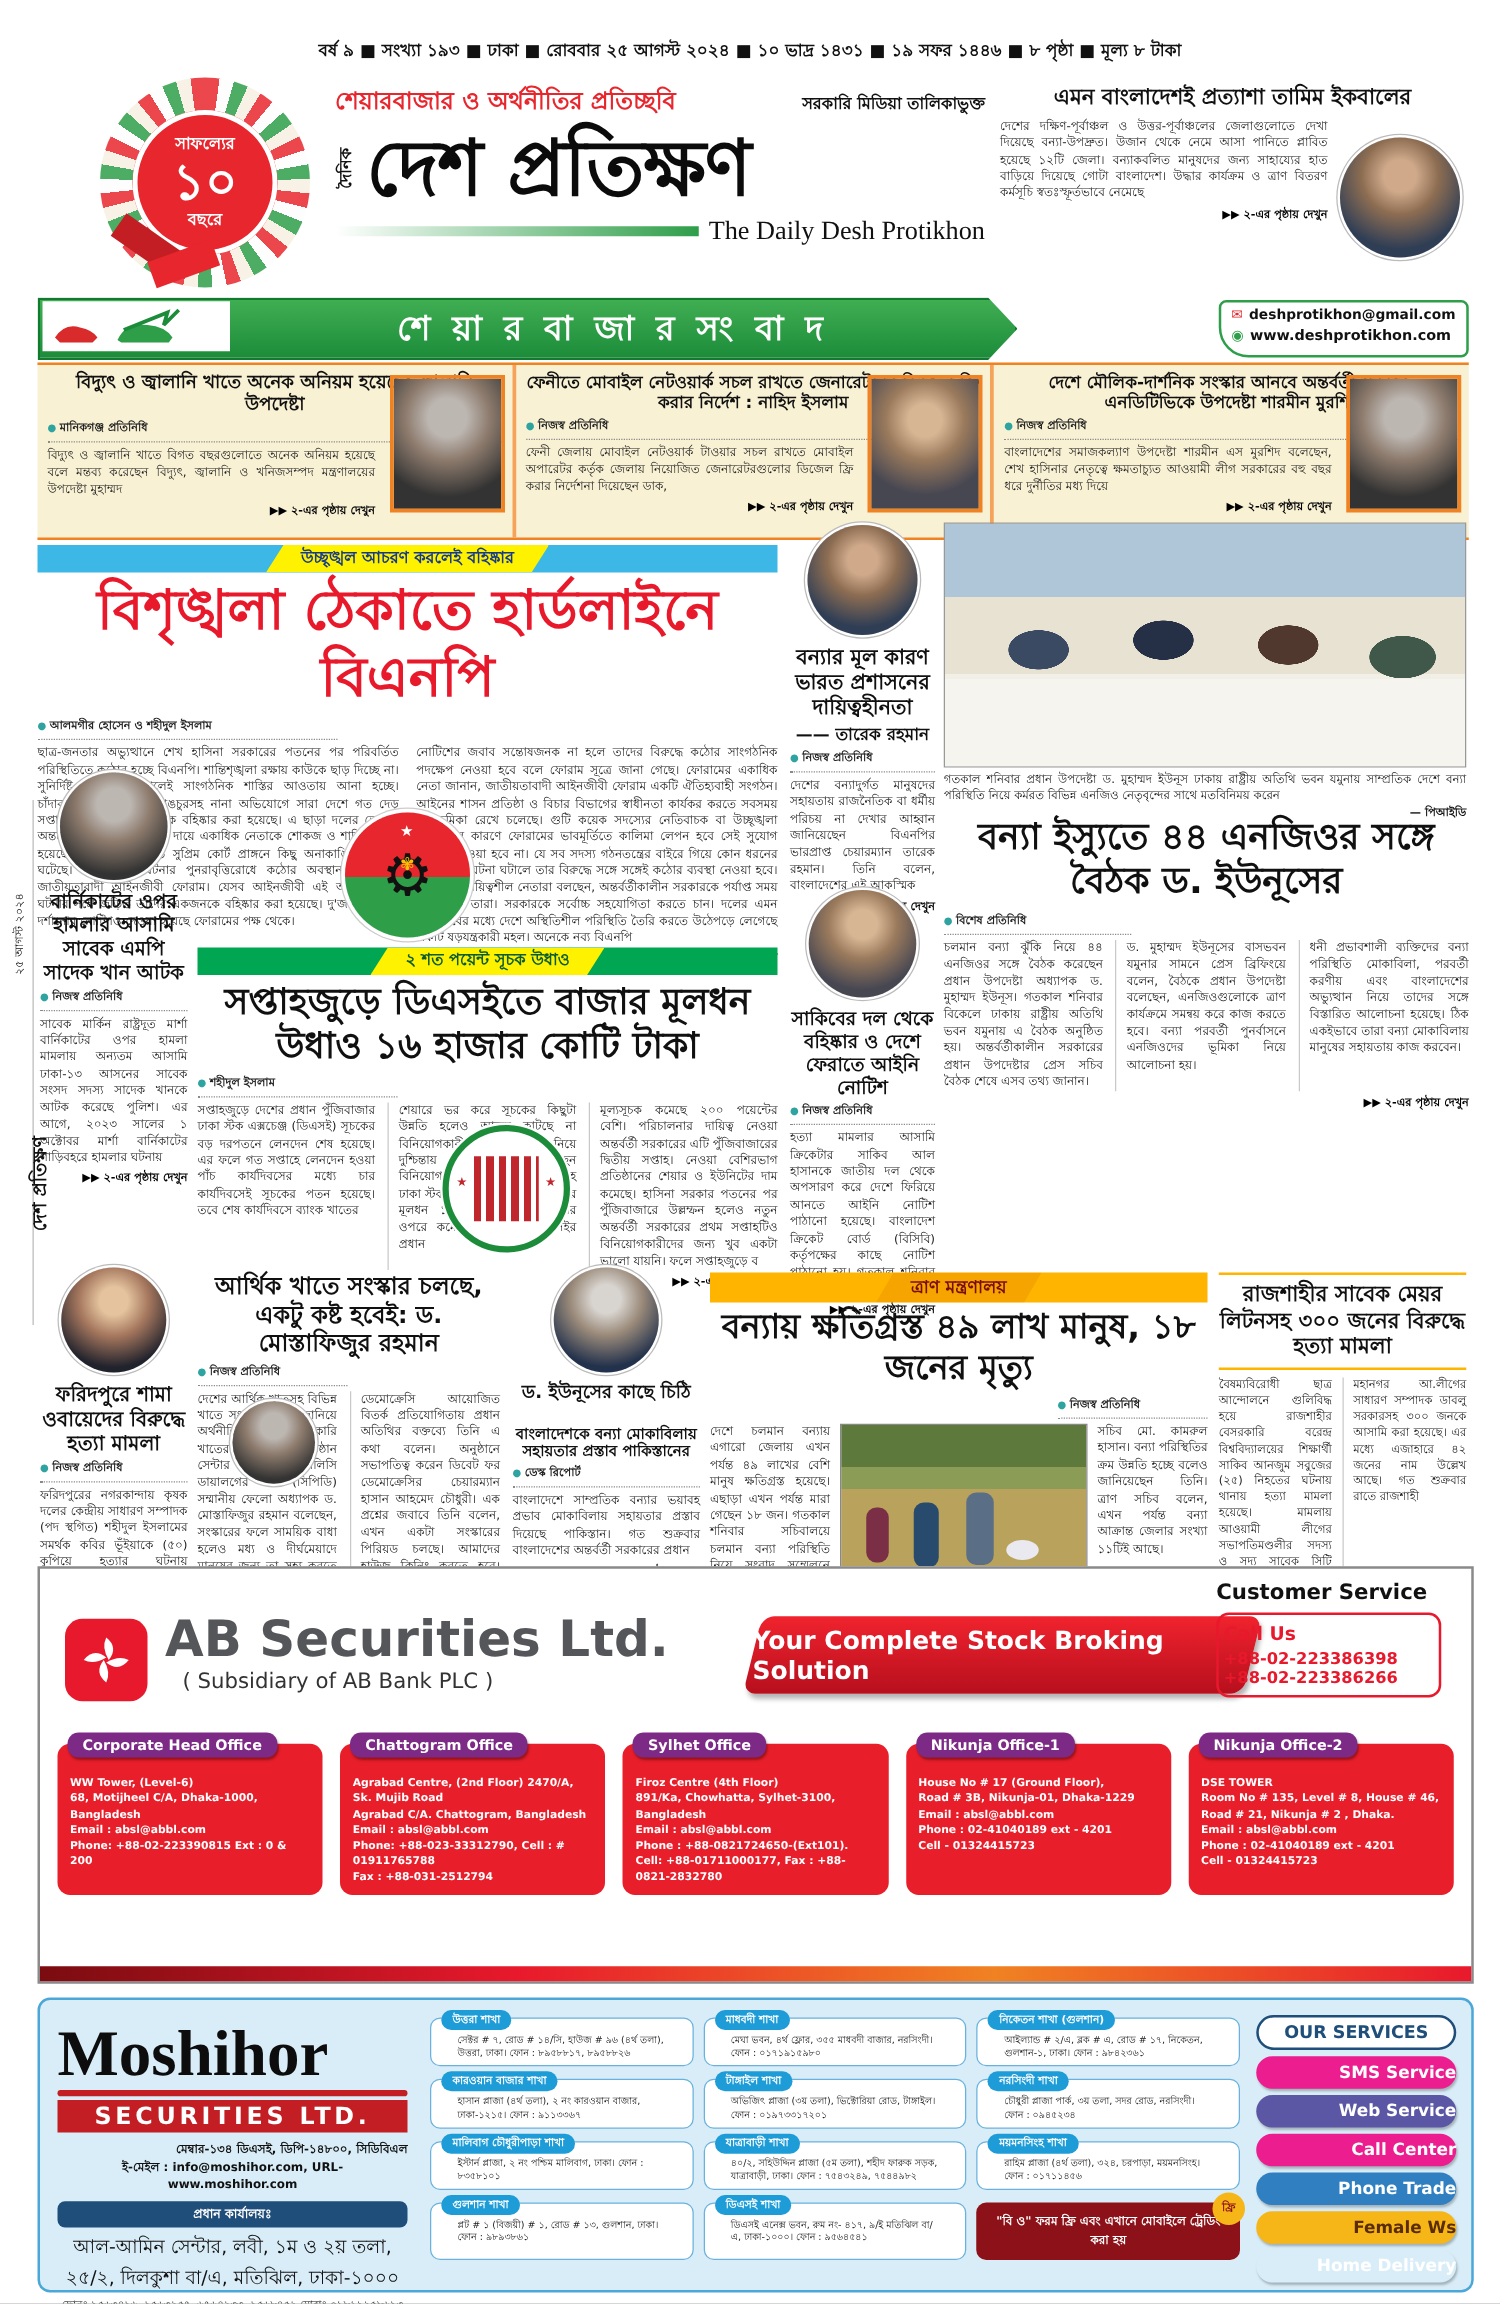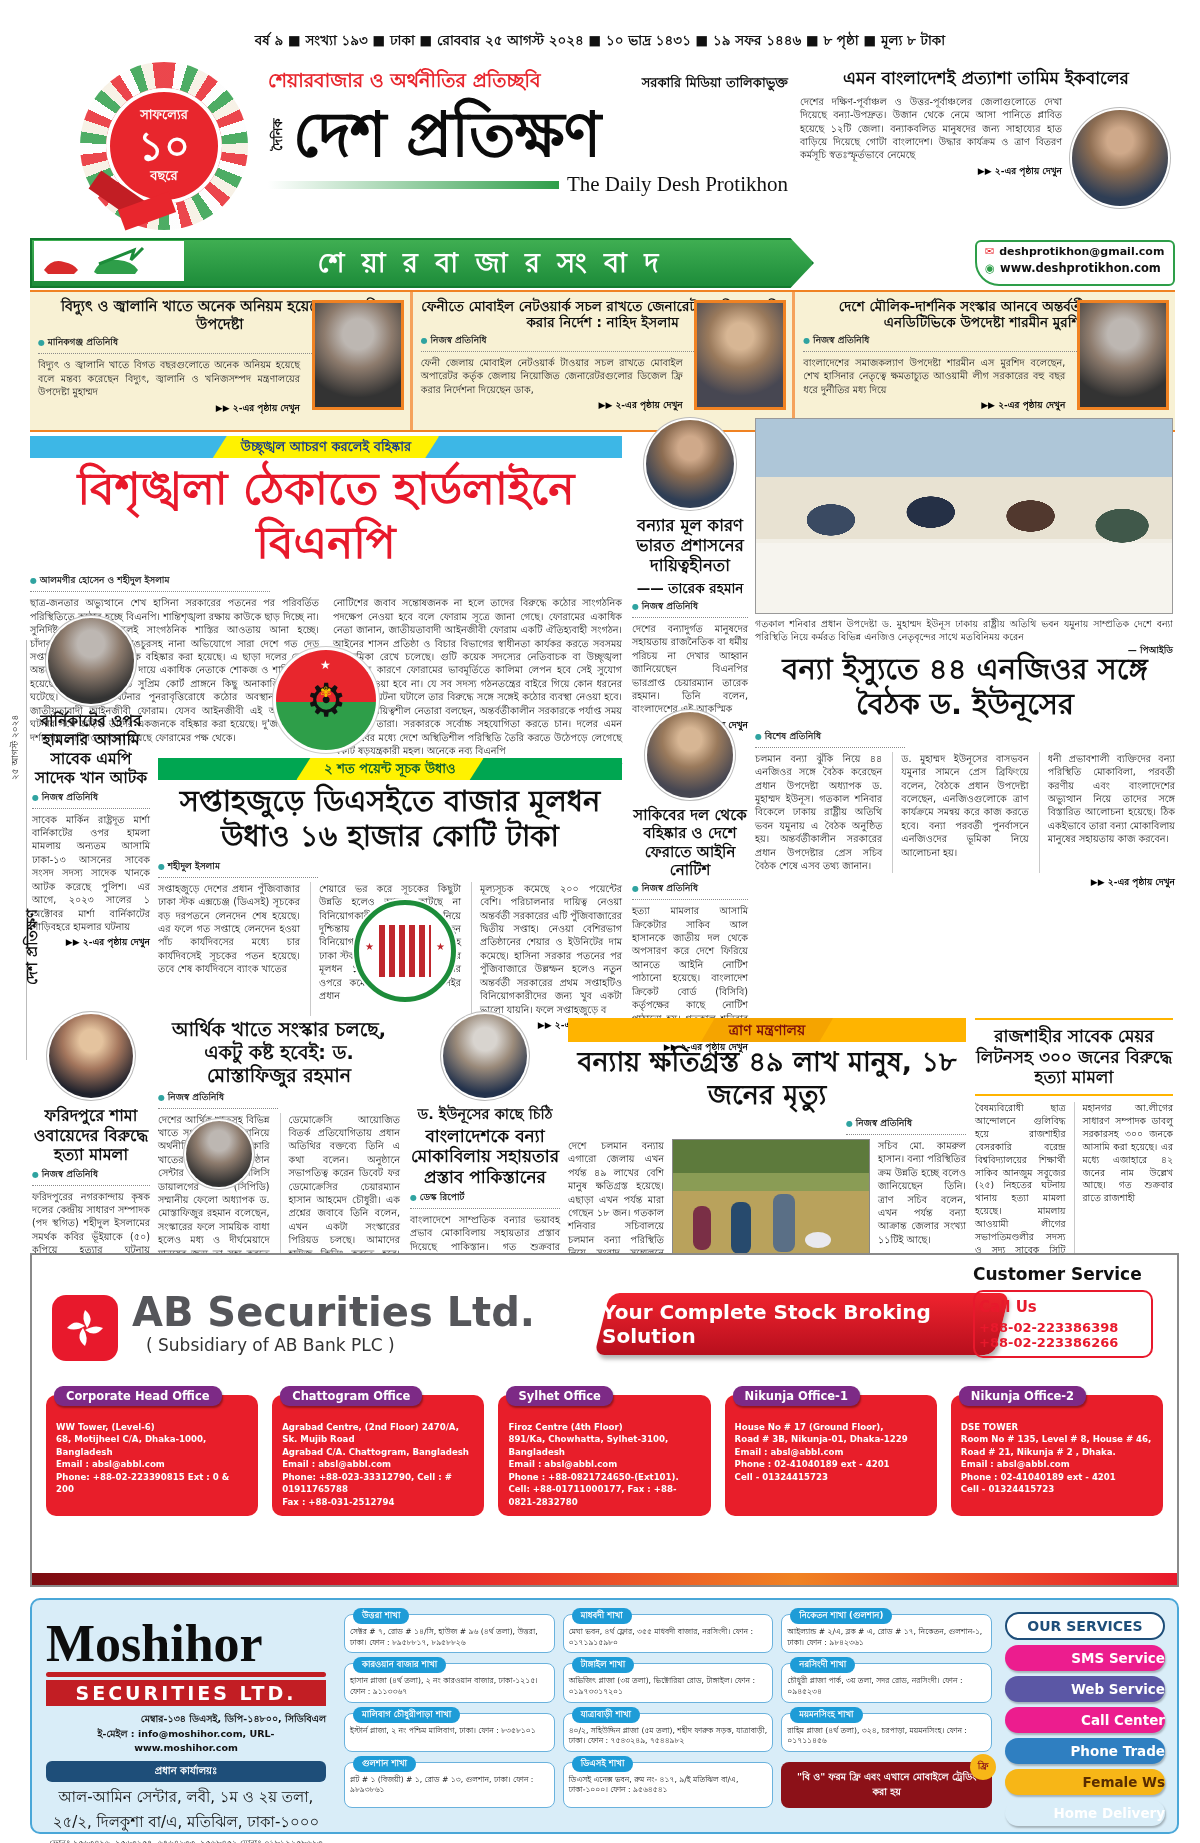--- a/index.html
+++ b/index.html
@@ -18,21 +18,21 @@
   .face3{background:radial-gradient(circle at 50% 30%,#bdb7b2 18%,#8d7b6d 40%,#333 75%)}
   .kbar{position:relative;height:22px}
   .kin{position:absolute;left:50%;top:0;transform:translateX(-50%);white-space:nowrap;
        background:#fff200;color:#163a8c;font-weight:bold;font-size:13px;line-height:22px;
        padding:0 28px;clip-path:polygon(14px 0,100% 0,calc(100% - 14px) 100%,0 100%)}
   .colrule{border-left:1px solid #c9c9c9;padding-left:8px}
   .offcard{background:#e81e2a;border-radius:10px;color:#fff;padding:26px 10px 8px;position:relative;flex:1}
   .offpill{position:absolute;top:-9px;left:8px;background:#7d2a86;border-radius:9px;padding:3px 12px;
            font-weight:bold;font-size:11.5px;box-shadow:1px 2px 2px rgba(0,0,0,.35);white-space:nowrap}
   .offtxt{font-size:8.6px;line-height:1.45;font-weight:bold}
-  .branch{background:#fff;border:1px solid #6ab2dd;border-radius:8px;padding:12px 5px 4px;position:relative}
+  .branch{background:#fff;border:1px solid #6ab2dd;border-radius:8px;padding:12px 21px 4px;position:relative}
   .brpill{position:absolute;top:-7px;left:8px;background:#1e9cd7;color:#fff;border-radius:8px;
           padding:1px 9px;font-size:8.5px;font-weight:bold;white-space:nowrap}
   .brtxt{font-size:7.6px;line-height:1.4;color:#222}
   .svc{border-radius:14px;color:#fff;font-weight:bold;font-size:13.5px;text-align:right;
        padding:5px 0;margin:5px 0;box-shadow:1px 2px 2px rgba(0,0,0,.25)}
   .svc:nth-of-type(1){background:#29a8e0}.svc:nth-of-type(2){background:#ec1d8e}
   .svc:nth-of-type(3){background:#5b57a5}.svc:nth-of-type(4){background:#ec1d8e}
   .svc:nth-of-type(5){background:#2f7fc1}.svc:nth-of-type(6){background:#f7b617;color:#5a2d00}
   .icn{display:inline-block}
   .mailic::before{content:"✉";color:#e8262d;margin-right:5px}
@@ -237,21 +237,21 @@
       <div class="bodytxt" style="flex:1">দেশের আর্থিক খাতসহ বিভিন্ন খাতে সংস্কার চলছে জানিয়ে অর্থনীতিবিদ ও বেসরকারি খাতের গবেষণা প্রতিষ্ঠান সেন্টার ফর পলিসি ডায়ালগের (সিপিডি) সম্মানীয় ফেলো অধ্যাপক ড. মোস্তাফিজুর রহমান বলেছেন, সংস্কারের ফলে সাময়িক বাধা হলেও মধ্য ও দীর্ঘমেয়াদে মানুষের জন্য তা সহ্য করতে হবে। গতকাল শনিবার রাজধানী ঢাকার এফডিসিতে আর্থিক খাতে সুশাসন নিশ্চিত করতে করণীয় নিয়ে ডিবেট ফর</div>
       <div class="bodytxt colrule" style="flex:1">ডেমোক্রেসি আয়োজিত বিতর্ক প্রতিযোগিতায় প্রধান অতিথির বক্তব্যে তিনি এ কথা বলেন। অনুষ্ঠানে সভাপতিত্ব করেন ডিবেট ফর ডেমোক্রেসির চেয়ারম্যান হাসান আহমেদ চৌধুরী। এক প্রশ্নের জবাবে তিনি বলেন, এখন একটা সংস্কারের পিরিয়ড চলছে। আমাদের হাউজ ক্লিনিং করতে হবে। সেটাতে কিছু কিছু পেইন হবে, এটা অস্বীকার করা যাবে না। আমাদের মধ্য ও দীর্ঘমেয়াদি</div>
       <div class="abs cphoto face3" style="left:28px;top:8px;width:66px;height:66px"></div>
     </div>
     <div class="more">▶▶ ২-এর পৃষ্ঠায় দেখুন</div>
   </div>
 
   <div class="abs" style="top:1014px;left:410px;width:150px">
     <div class="cphoto face3" style="width:84px;height:84px;margin:0 auto;background:radial-gradient(circle at 50% 30%,#d8d4cf 16%,#9a8a7a 40%,#23324c 75%)"></div>
     <div class="hl" style="font-size:14.5px;margin-top:8px">ড. ইউনূসের কাছে চিঠি</div>
-    <div class="hl" style="font-size:17px;margin-top:2px">বাংলাদেশকে বন্যা মোকাবিলায় সহায়তার প্রস্তাব পাকিস্তানের</div>
+    <div class="hl" style="font-size:12px;margin-top:16px">বাংলাদেশকে বন্যা মোকাবিলায় সহায়তার প্রস্তাব পাকিস্তানের</div>
     <div class="byline">ডেস্ক রিপোর্ট</div>
     <div class="bodytxt">বাংলাদেশে সাম্প্রতিক বন্যার ভয়াবহ প্রভাব মোকাবিলায় সহায়তার প্রস্তাব দিয়েছে পাকিস্তান। গত শুক্রবার বাংলাদেশের অন্তর্বর্তী সরকারের প্রধান</div>
     <div class="more">▶▶ ২-এর পৃষ্ঠায় দেখুন</div>
   </div>
 
   <div class="abs" style="top:1018px;left:568px;width:398px">
     <div style="background:#ffb400;height:24px;position:relative">
       <span class="kin" style="background:#f5a400;color:#7a0c0c;font-size:14px;line-height:24px">ত্রাণ মন্ত্রণালয়</span>
     </div>
     <div class="hl" style="font-size:27px;margin:4px 0 2px">বন্যায় ক্ষতিগ্রস্ত ৪৯ লাখ মানুষ, ১৮ জনের মৃত্যু</div>

